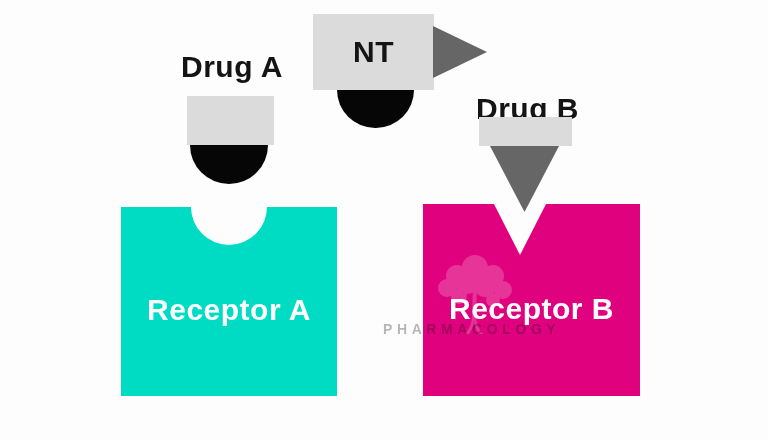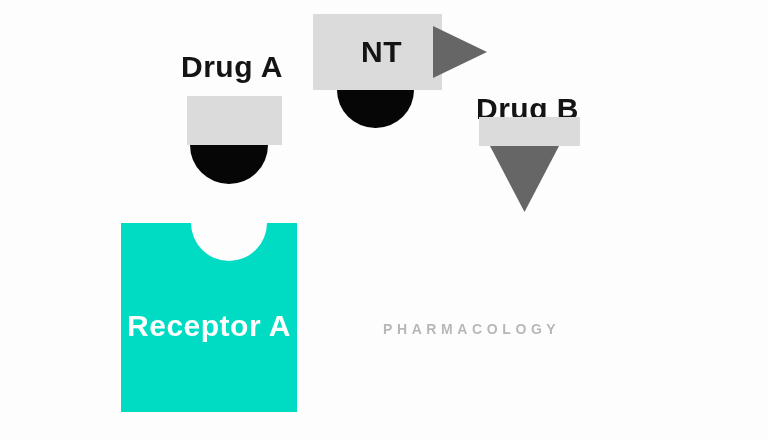--- a/index.html
+++ b/index.html
@@ -8,21 +8,21 @@
     background:var(--c-background,#FDFDFD);
     font-family:"Liberation Sans","DejaVu Sans",sans-serif;
   }
   .label{
     position:absolute;font-weight:700;font-size:30px;line-height:1.1;
     color:var(--c-label-text,#141414);white-space:nowrap;letter-spacing:.5px;
   }
   
   .receptor{position:absolute;z-index:1;}
   .receptor-a-block{
-    left:121px;top:223px;width:176px;height:189px;
+    left:121px;top:207px;width:216px;height:189px;
     background:var(--c-receptor-a,#00DCC4);
   }
   .receptor-b-block{
     left:423px;top:204px;width:217px;height:192px;
     background:var(--c-receptor-b,#E0017E);
   }
   .notch-circle{
     position:absolute;left:70px;top:-38px;width:76px;height:76px;
     border-radius:50%;background:var(--c-background,#FDFDFD);
   }
@@ -32,21 +32,21 @@
     clip-path:polygon(0 0,100% 0,50% 100%);
   }
   .receptor-label{
     position:absolute;left:0;width:100%;text-align:center;
     font-weight:700;font-size:30px;letter-spacing:.5px;
     color:var(--c-receptor-label-text,#FFFFFF);
   }
   .receptor-a-block .receptor-label{top:86px;}
   .receptor-b-block .receptor-label{top:88px;}
   
-  .drug-rect{position:absolute;background:var(--c-drug-body-gray,#DBDBDB);z-index:3;padding-left:8px;}
+  .drug-rect{position:absolute;background:var(--c-drug-body-gray,#DBDBDB);z-index:3;}
   .semi-down{
     position:absolute;background:var(--c-ligand-black,#060606);z-index:3;
     border-radius:0 0 39px 39px;
   }
   .tri{position:absolute;background:var(--c-arrow-dark-gray,#666666);z-index:3;}
   .tri-right{clip-path:polygon(0 0,100% 50%,0 100%);}
   .tri-down{clip-path:polygon(0 0,100% 0,50% 100%);}
   .nt-rect{
     left:313px;top:14px;width:121px;height:76px;
     display:flex;align-items:center;justify-content:center;
@@ -64,20 +64,38 @@
 </head>
 <body>
 
 <div class="stage">
 
   <div class="receptor receptor-a-block">
     <div class="notch-circle"></div>
     <div class="receptor-label">Receptor A</div>
   </div>
 
+  <div class="receptor receptor-b-block">
+    <div class="notch-v"></div>
+    <svg class="tree-logo" width="110" height="95" viewBox="0 0 110 95">
+      <g fill="#ffffff">
+        <circle cx="52" cy="22" r="13"></circle>
+          <circle cx="34" cy="30" r="11"></circle>
+        <circle cx="70" cy="30" r="11"></circle>
+          <circle cx="24" cy="42" r="9"></circle>
+        <circle cx="80" cy="44" r="9"></circle>
+          <circle cx="44" cy="36" r="12"></circle>
+        <circle cx="62" cy="40" r="11"></circle>
+          <circle cx="36" cy="50" r="8"></circle>
+        <circle cx="70" cy="54" r="7"></circle>
+        <path d="M50 40 L54 40 L53 70 Q53 80 60 88 L56 88 Q51 81 51 74 Q51 81 46 88 L42 88 Q49 80 49 70 Z"></path>
+      </g>
+    </svg>
+    <div class="receptor-label">Receptor B</div>
+  </div>
 
   <div class="label" style="left:181px;top:50px;">Drug A</div>
   <div class="drug-rect" style="left:187px;top:96px;width:87px;height:49px;"></div>
   <div class="semi-down" style="left:190px;top:145px;width:78px;height:39px;"></div>
 
   <div class="drug-rect nt-rect">
     <span>NT</span>
   </div>
   <div class="tri tri-right" style="left:433px;top:26px;width:54px;height:52px;"></div>
   <div class="semi-down" style="left:337px;top:90px;width:77px;height:38px;"></div>

